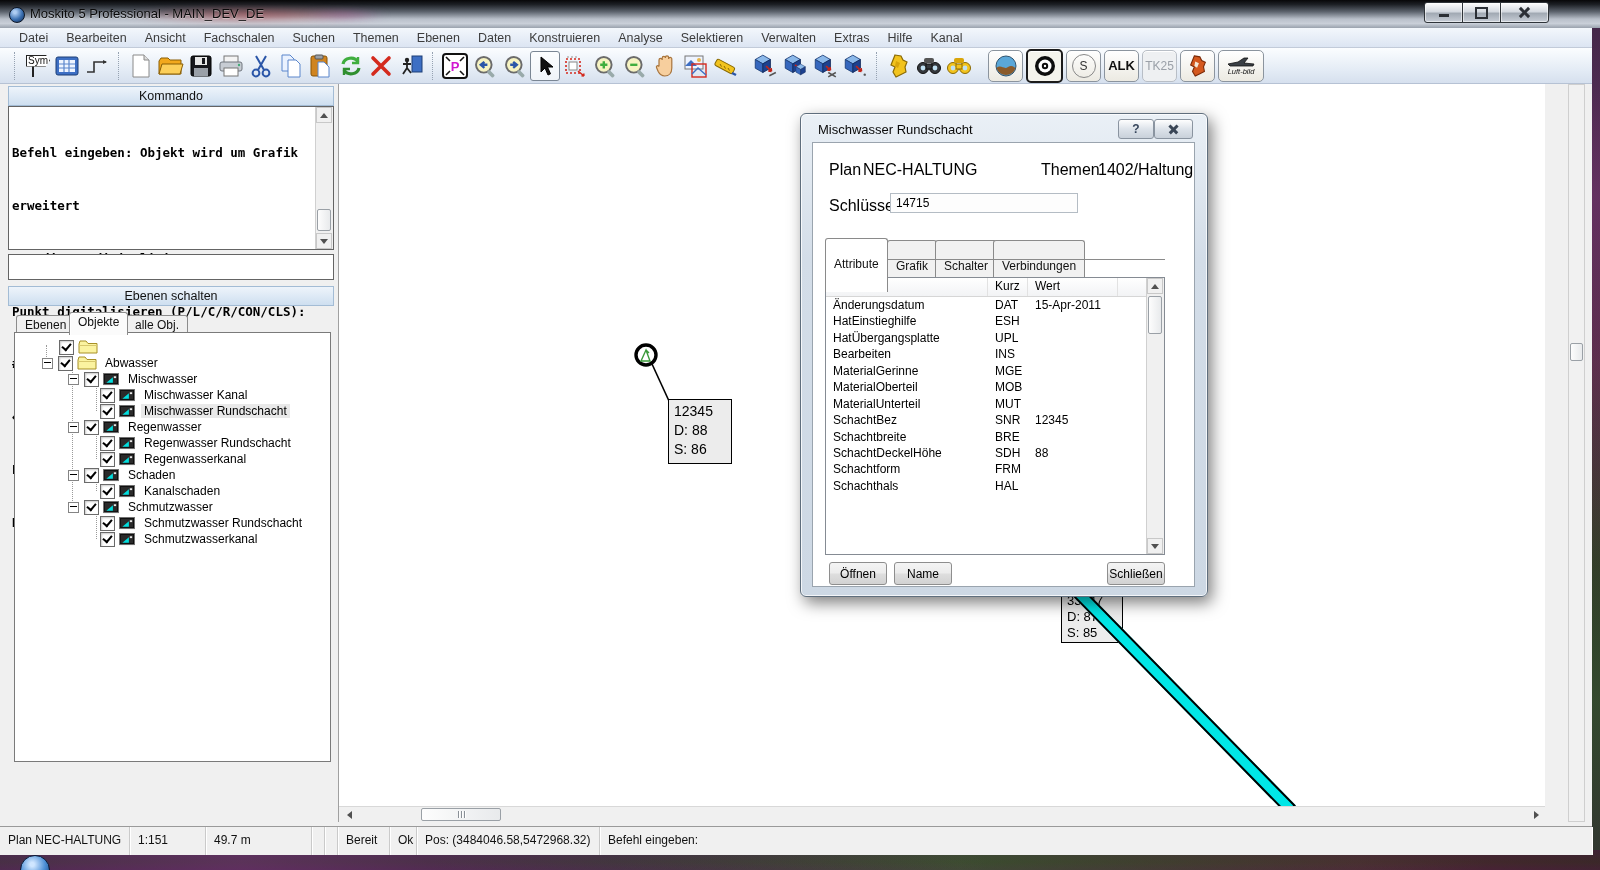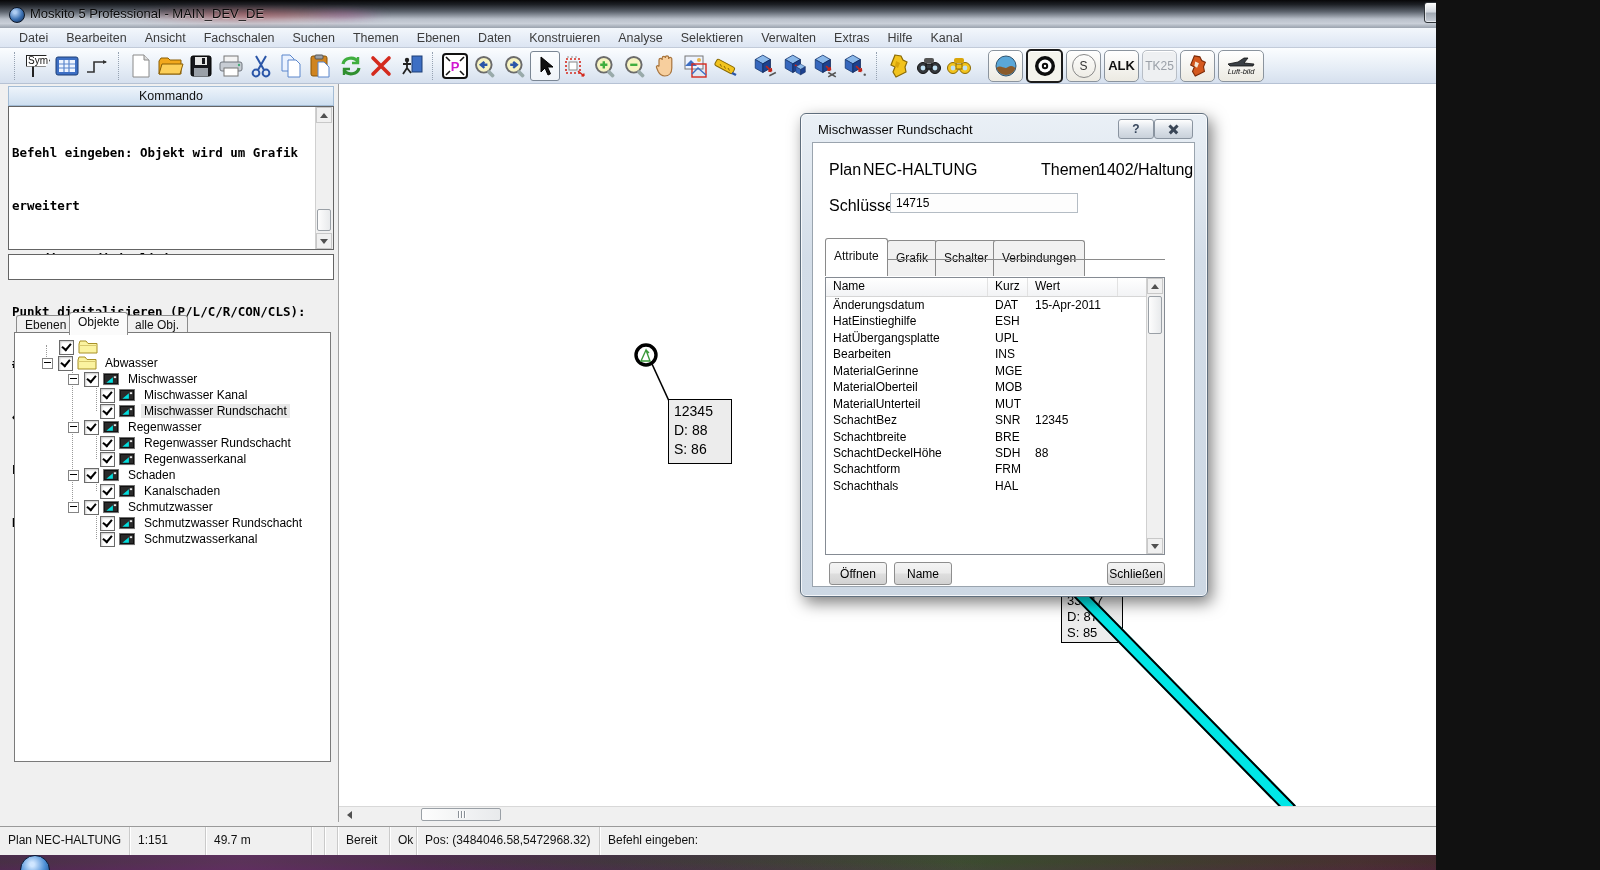--- a/index.html
+++ b/index.html
@@ -1,17 +1,17 @@
 <!DOCTYPE html>
 <html><head>
 <meta charset="utf-8">
 <style>
   html,body{margin:0;padding:0;}
   body{font-family:"Liberation Sans",sans-serif;background:#111;}
-  #screen{position:relative;width:1436px;height:870px;overflow:hidden;background:#a16207;}
+  #screen{position:relative;width:1600px;height:870px;overflow:hidden;background:#a16207;}
   .abs{position:absolute;}
   
   .desktop{background:
     radial-gradient(circle at 15% 20%, rgba(140,60,140,.55), transparent 55%),
     radial-gradient(circle at 60% 80%, rgba(70,120,60,.45), transparent 55%),
     radial-gradient(circle at 85% 40%, rgba(120,40,70,.45), transparent 55%),
     linear-gradient(180deg,#261f2d,#20281b 60%,#2b1f2c);}
   
   #titlebar{left:0;top:0;width:1600px;height:28px;
     background:linear-gradient(180deg,#070708 0%,#1d2025 16%,#5d646e 42%,#b9c0ca 68%,#c9cfd8 84%,#9aa2ad 100%);}
@@ -98,21 +98,21 @@
   .dlgbtn{top:5px;height:18px;border:1px solid #8a94a0;border-radius:3px;
     background:linear-gradient(#fefefe,#dde3ea 50%,#c9d1da);display:flex;align-items:center;justify-content:center;
     font-size:12px;color:#37465c;font-weight:bold;}
   .dlgbtn .x1,.dlgbtn .x2{position:absolute;width:11px;height:2.5px;background:#3a4656;}
   .dlgbtn .x1{transform:rotate(45deg);} .dlgbtn .x2{transform:rotate(-45deg);}
   #dlg-inner{left:11px;top:28px;width:383px;height:445px;background:#fff;border:1px solid #9aa4ae;box-sizing:border-box;}
   .dtext{position:absolute;font-size:16px;color:#000;white-space:nowrap;}
   #schl-input{left:77px;top:50px;width:188px;height:20px;border:1px solid #b4bcc4;background:#fdfdfd;box-sizing:border-box;
     font-size:12px;line-height:18px;padding-left:5px;color:#000;}
   .dtab{position:absolute;height:19px;border:1px solid #8a8a8a;border-bottom:none;border-radius:3px 3px 0 0;
-    background:#f1f1f1;font-size:12px;line-height:18px;padding:8px 8px;color:#111;}
+    background:#f1f1f1;font-size:12px;line-height:18px;padding:16px 8px;color:#111;}
   .dtab.active{height:21px;background:#fff;z-index:3;}
   #tabline{left:12px;top:116px;width:340px;height:0;border-top:1px solid #8a8a8a;}
   #attr-list{left:12px;top:134px;width:340px;height:278px;border:1px solid #858b93;box-sizing:border-box;background:#fff;overflow:hidden;}
   #attr-head{height:18px;background:linear-gradient(#ffffff,#f2f3f5);border-bottom:1px solid #d6d6d6;display:flex;font-size:12px;color:#000;}
   #attr-head span{line-height:17px;padding-left:7px;box-sizing:border-box;border-right:1px solid #e2e2e2;}
   .arow{display:flex;height:16.45px;font-size:12px;color:#000;}
   .arow span{line-height:16px;padding-left:7px;box-sizing:border-box;white-space:nowrap;overflow:hidden;}
   .c-name{width:162px;flex:none;} .c-kurz{width:40px;flex:none;} .c-wert{width:90px;flex:none;}
   .dbtn{position:absolute;height:21px;border:1px solid #8e8e8e;border-radius:3px;font-size:12px;color:#000;
     background:linear-gradient(#f4f4f4,#ececec 48%,#dedede 52%,#d2d2d2);display:flex;align-items:center;justify-content:center;}
@@ -469,20 +469,21 @@
         </div>
       <div class="sb-thumb" style="left:1px;width:14px;top:102px;height:22px;"></div>
       <div class="sb-btn" style="bottom:0;">
           <span class="tri-dn"></span>
         </div>
     </div>
   </div>
 
   <div id="cmd-input" class="abs"></div>
 
+  <div class="abs phdr" style="top:286px;"><span>Ebenen schalten</span></div>
 
   <div class="abs ltab" style="left:16px;top:315px;"><span>Ebenen</span></div>
   <div class="abs ltab active" style="left:69px;top:312px;"><span>Objekte</span></div>
   <div class="abs ltab" style="left:126px;top:315px;"><span>alle Obj.</span></div>
 
   <div id="tree-box" class="abs">
     <div class="dotv" style="left:31px;top:12px;height:18px;"></div>
     <div class="dotv" style="left:57px;top:32px;height:142px;"></div>
     <div class="dotv" style="left:81px;top:46px;height:32px;"></div>
     <div class="dotv" style="left:81px;top:94px;height:32px;"></div>

